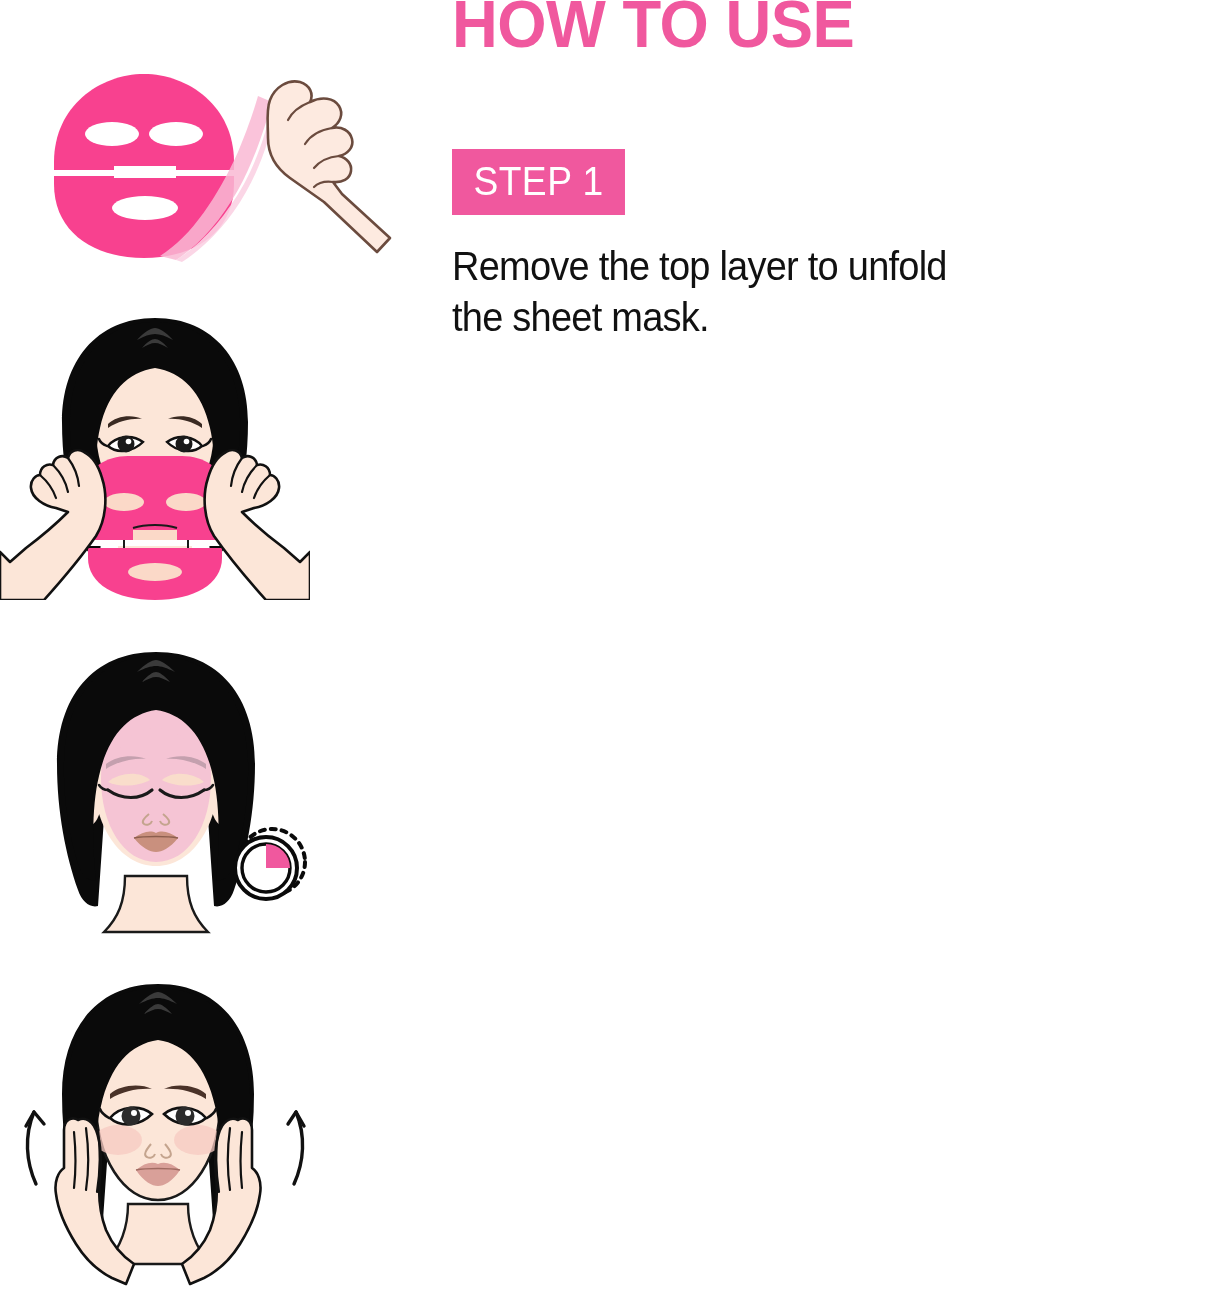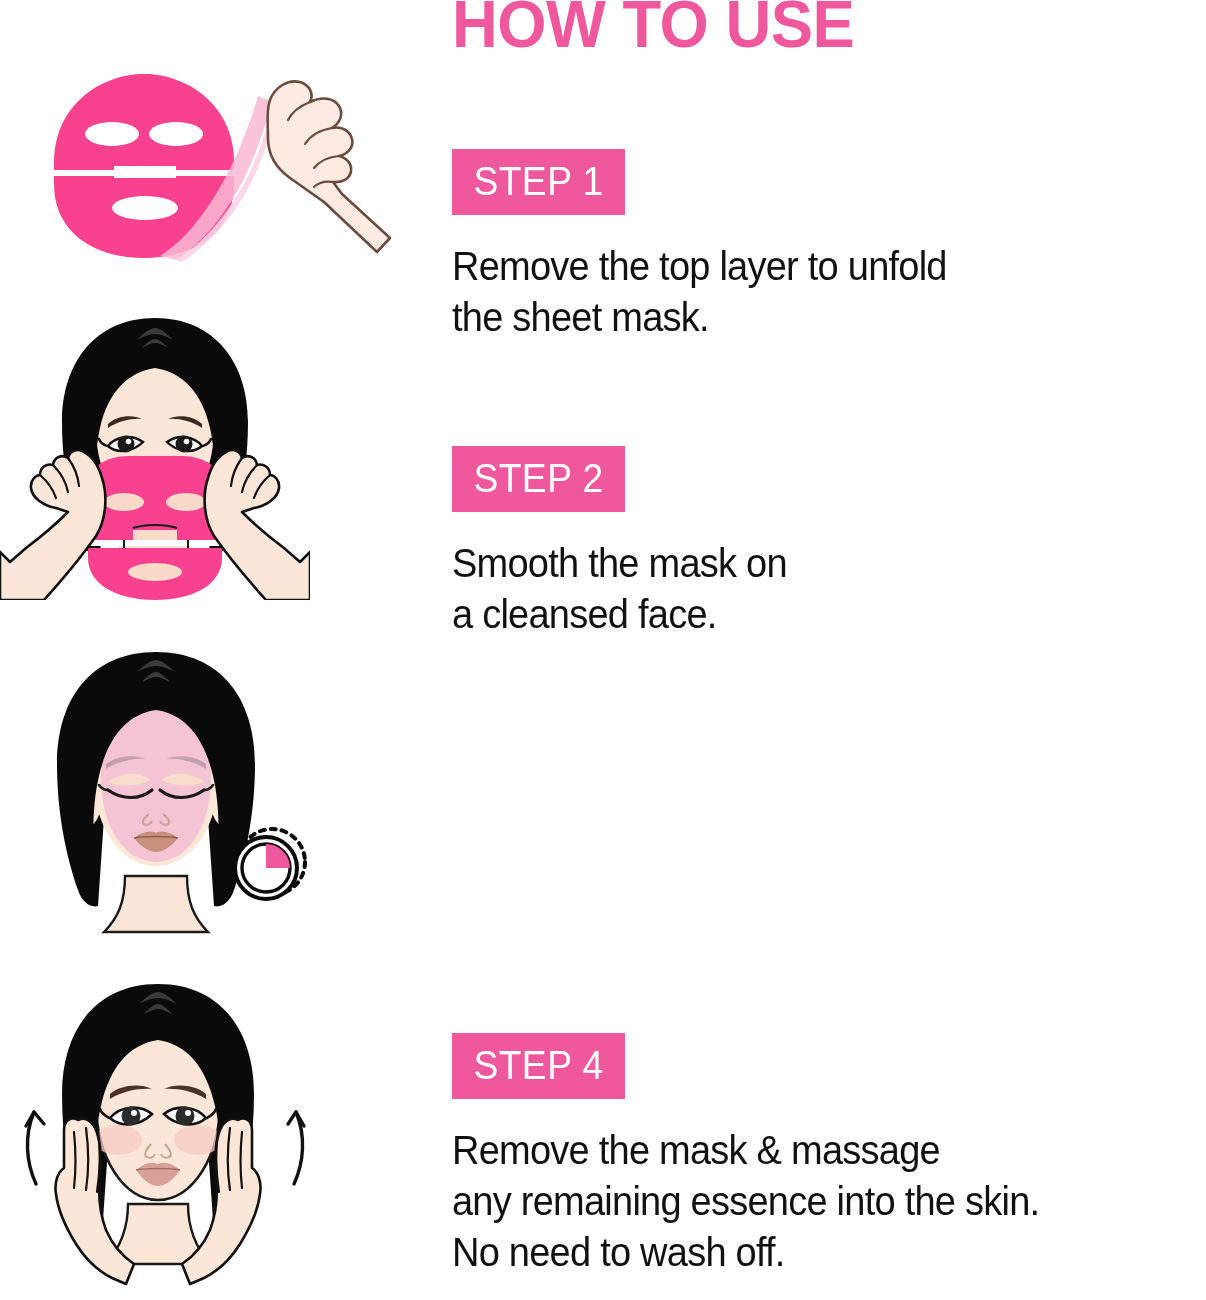--- a/index.html
+++ b/index.html
@@ -343,28 +343,17 @@
   </div>
 
   <div class="steps">
 
     <div class="step-block s1">
       <div class="badge">STEP 1</div>
       <div class="desc">Remove the top layer to unfold
 the sheet mask.</div>
     </div>
 
-    <div class="step-block s2">
-      <div class="badge">STEP 2</div>
-      <div class="desc">Smooth the mask on
-a cleansed face.</div>
-    </div>
-
-
-    <div class="step-block s4">
-      <div class="badge">STEP 4</div>
-      <div class="desc">Remove the mask &amp; massage
-any remaining essence into the skin.
-No need to wash off.</div>
-    </div>
+
+
 
   </div>
 </div>
 
 </body></html>

